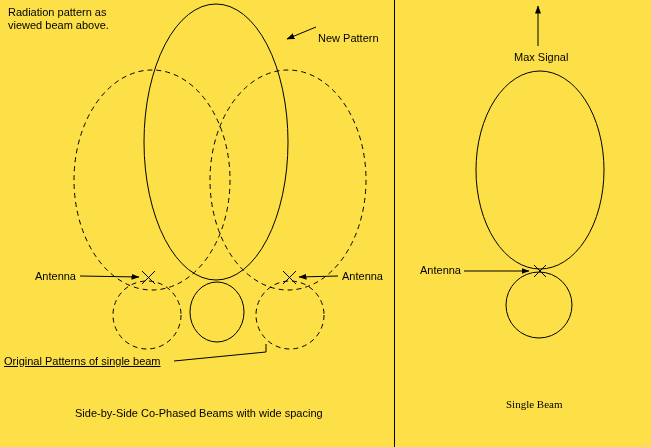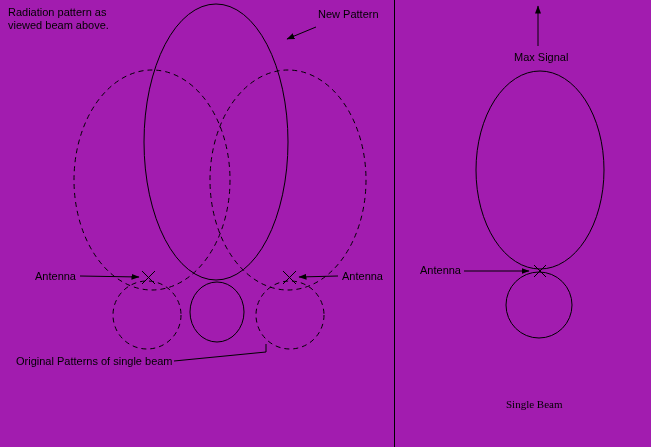--- a/index.html
+++ b/index.html
@@ -7,21 +7,21 @@
     padding: 0;
     background: #ffffff;
   }
   body {
     font-family: "Liberation Sans", sans-serif;
   }
   .canvas {
     position: relative;
     width: 651px;
     height: 447px;
-    background: #a21caf;
+    background: #fde047;
     overflow: hidden;
   }
   .artwork {
     position: absolute;
     top: 0;
     left: 0;
   }
   .label {
     position: absolute;
     font-size: 11px;
@@ -66,28 +66,29 @@
     <circle cx="539" cy="305" r="33" fill="none" stroke="#000000" stroke-width="1"></circle>
     <path d="M534,265 L546,277 M546,265 L534,277" stroke="#000000" stroke-width="1" fill="none"></path>
     <line x1="464" y1="271" x2="529" y2="271" stroke="#000000" stroke-width="1" marker-end="url(#arrowHead)"></line>
   </svg>
 
   <div class="label" style="left:8px; top:6px;">
     <div>Radiation pattern as</div>
     <div>viewed beam above.</div>
   </div>
 
-  <div class="label" style="left:318px; top:8px;">New Pattern</div>
+  <div class="label" style="left:318px; top:32px;">New Pattern</div>
 
   <div class="label" style="left:35px; top:270px;">Antenna</div>
 
   <div class="label" style="left:342px; top:270px;">Antenna</div>
 
-  <div class="label" style="left:16px; top:355px;">Original Patterns of single beam</div>
+  <div class="label" style="left:4px; top:355px;text-decoration:underline;">Original Patterns of single beam</div>
 
+  <div class="label" style="left:75px; top:407px;">Side-by-Side Co-Phased Beams with wide spacing</div>
 
   <div class="label" style="left:514px; top:51px;">Max Signal</div>
 
   <div class="label" style="left:420px; top:264px;">Antenna</div>
 
   <div class="label" style="left:506px; top:398px;font-family:Liberation Serif, serif;">Single Beam</div>
 
 </div>
 
 </body></html>

